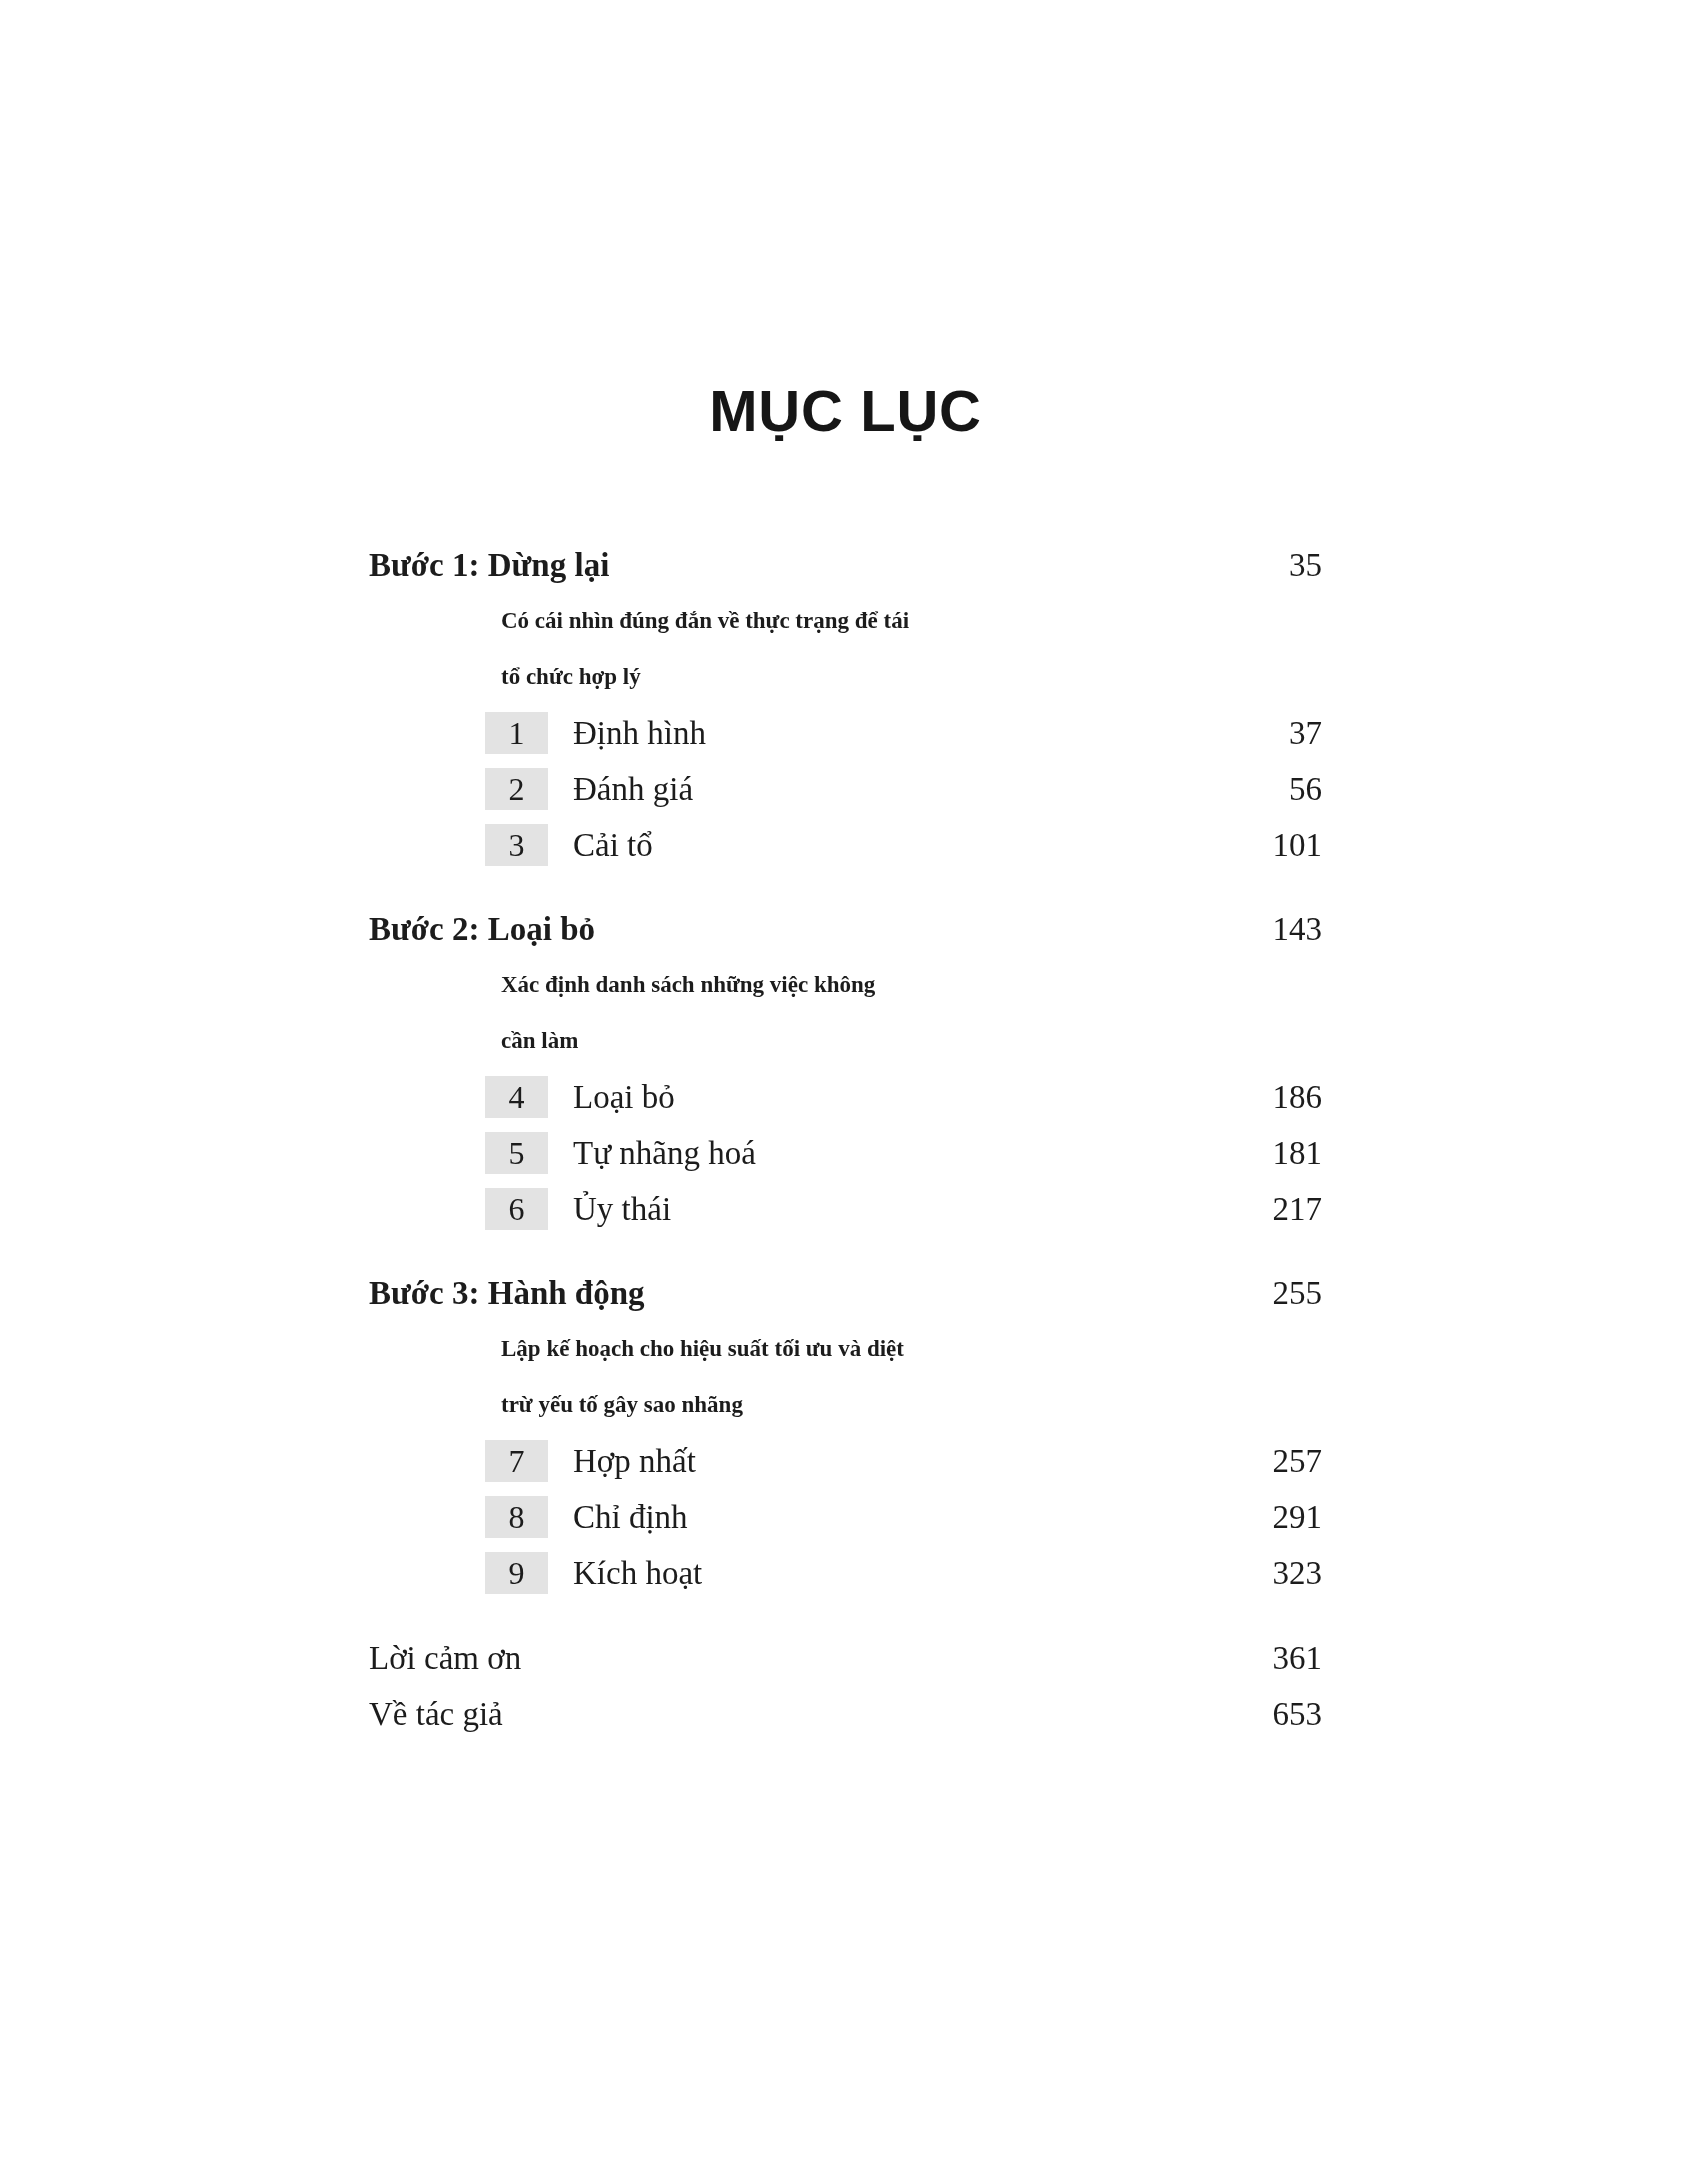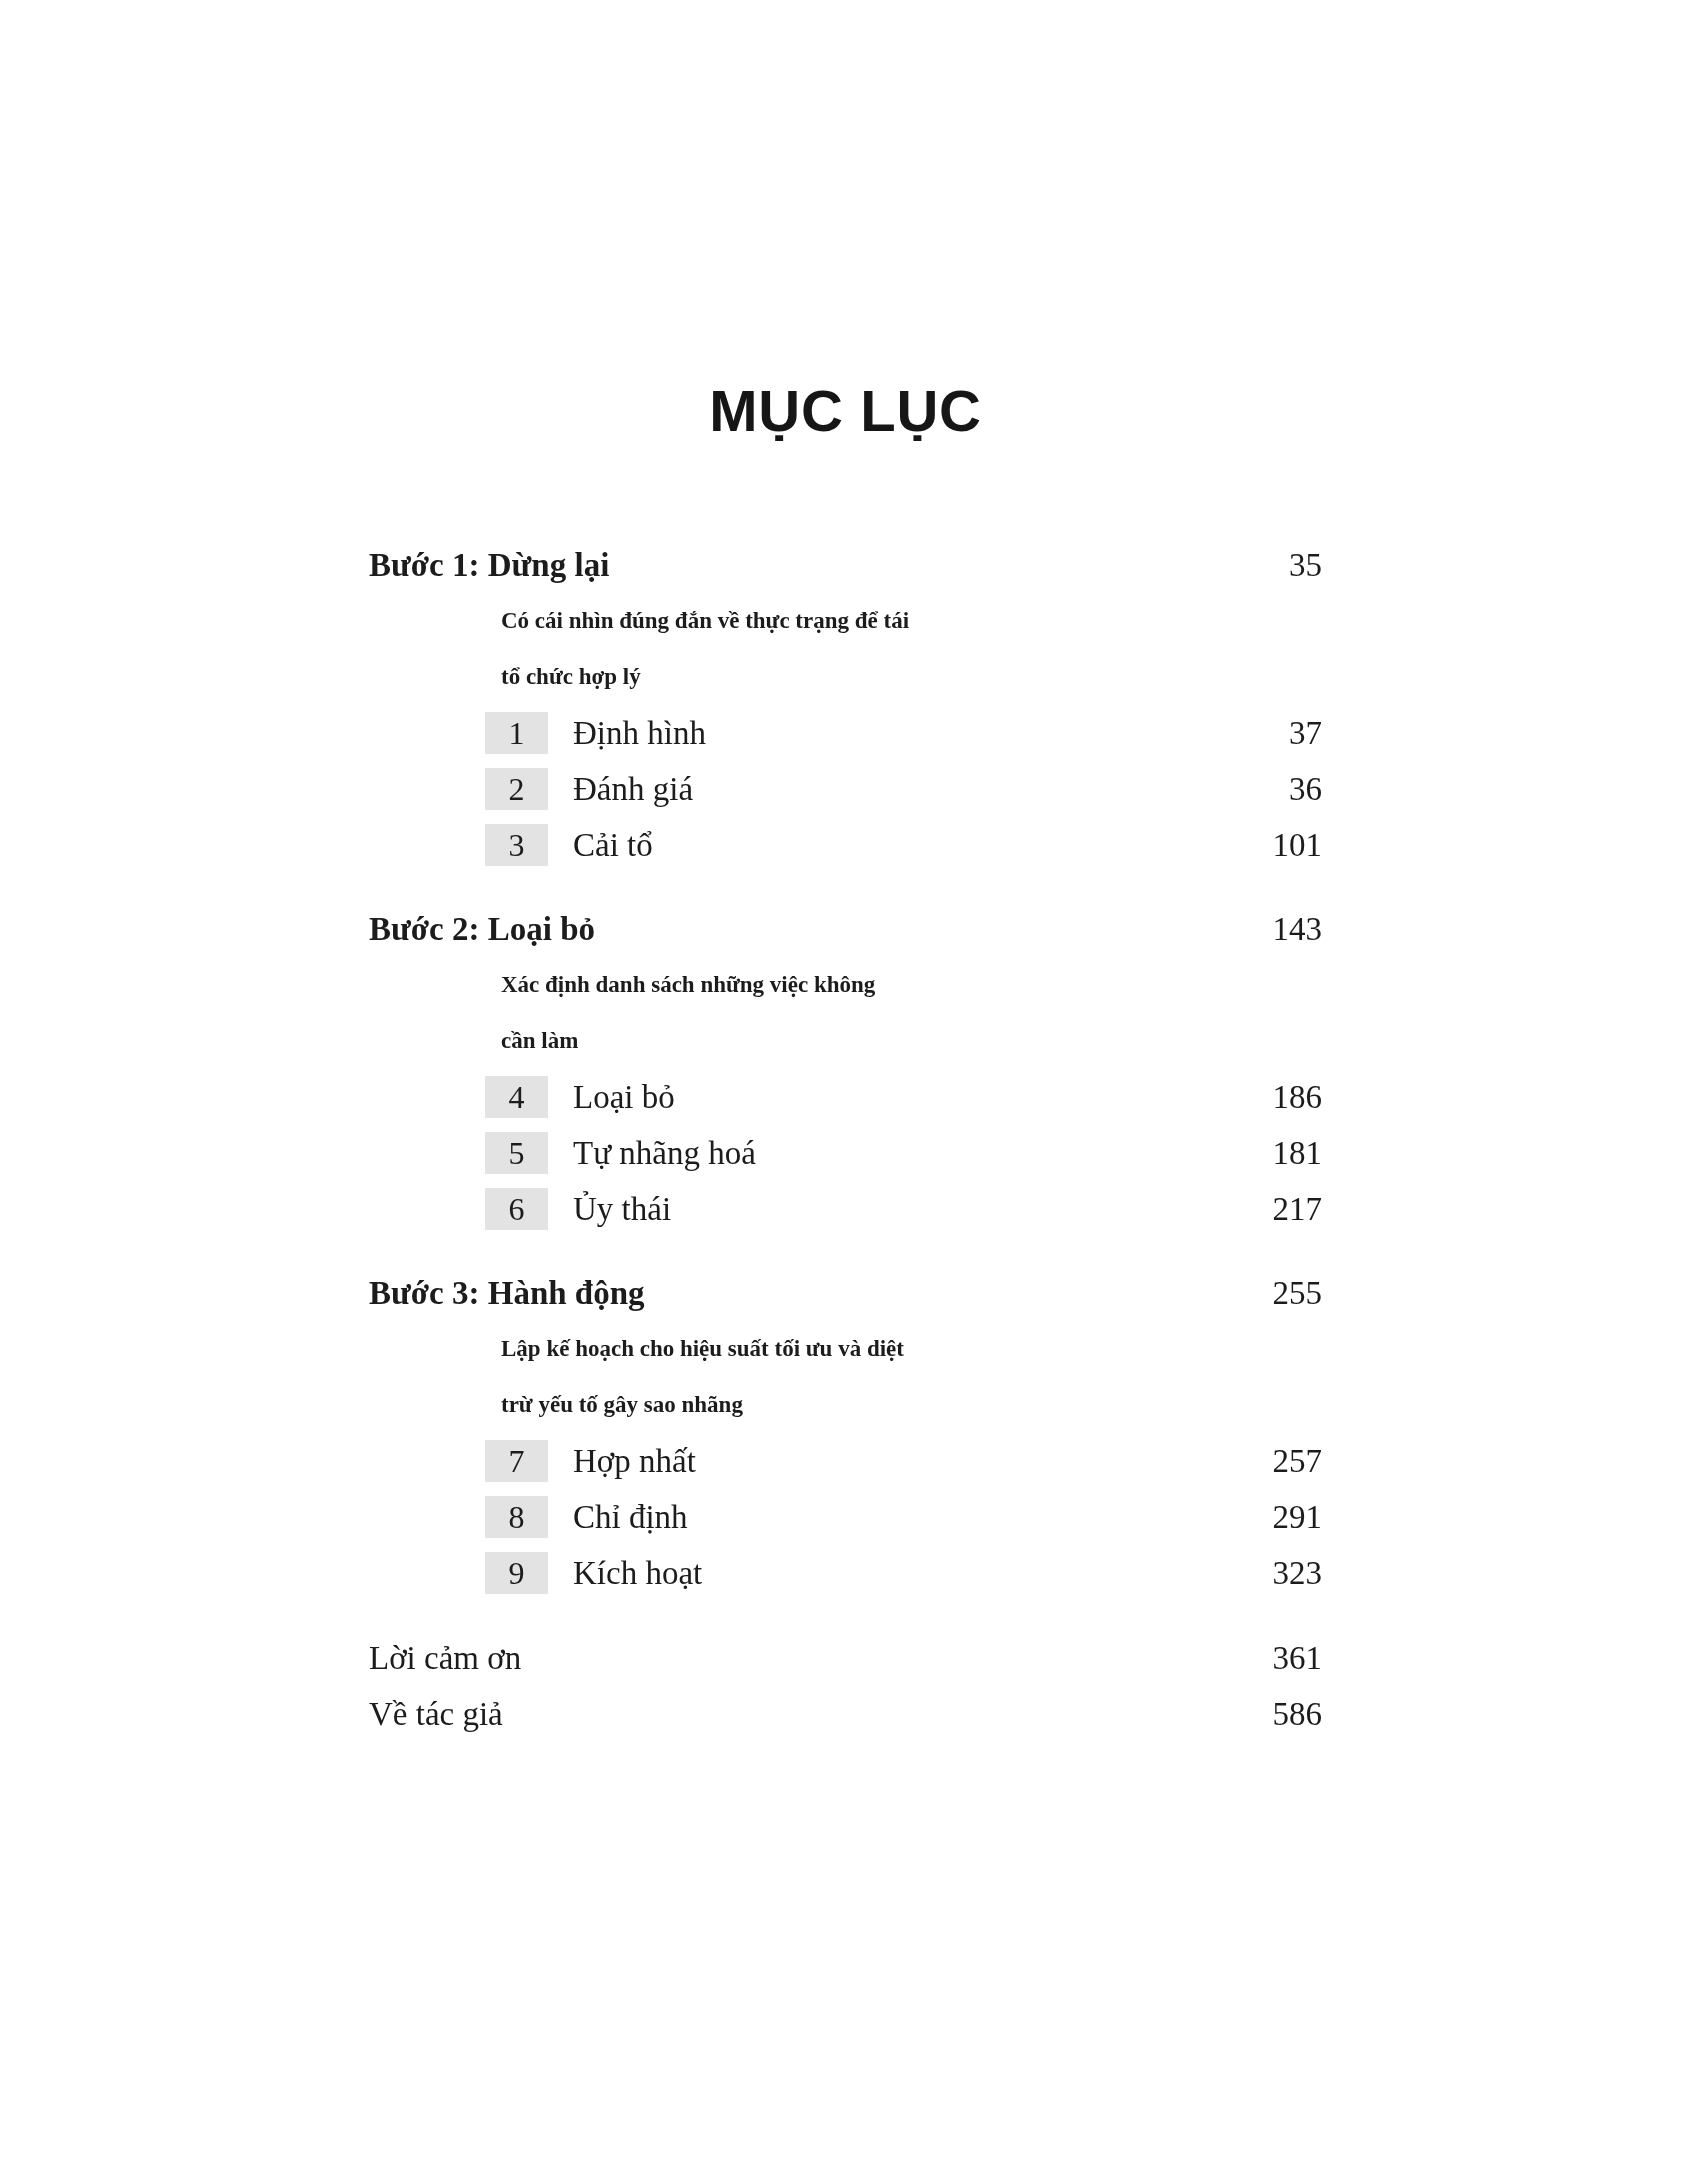--- a/index.html
+++ b/index.html
@@ -100,21 +100,21 @@
 tổ chức hợp lý</div>
 
       <div class="row chapter">
         <span class="badge">1</span>
         <span class="label">Định hình</span>
         <span class="page-num">37</span>
       </div>
       <div class="row chapter">
         <span class="badge">2</span>
         <span class="label">Đánh giá</span>
-        <span class="page-num">36</span>
+        <span class="page-num">56</span>
       </div>
       <div class="row chapter">
         <span class="badge">3</span>
         <span class="label">Cải tổ</span>
         <span class="page-num">101</span>
       </div>
 
       <div class="row section-header">
         <span class="label">Bước 2: Loại bỏ</span>
         <span class="page-num">143</span>
@@ -161,20 +161,20 @@
         <span class="page-num">323</span>
       </div>
 
       <div class="backmatter">
         <div class="row">
           <span class="label">Lời cảm ơn</span>
           <span class="page-num">361</span>
         </div>
         <div class="row">
           <span class="label">Về tác giả</span>
-          <span class="page-num">586</span>
+          <span class="page-num">653</span>
         </div>
       </div>
 
     </div>
   </div>
 </div>
 
 
 </body></html>

